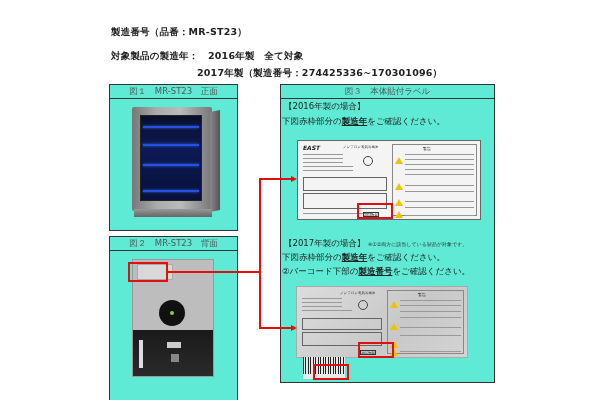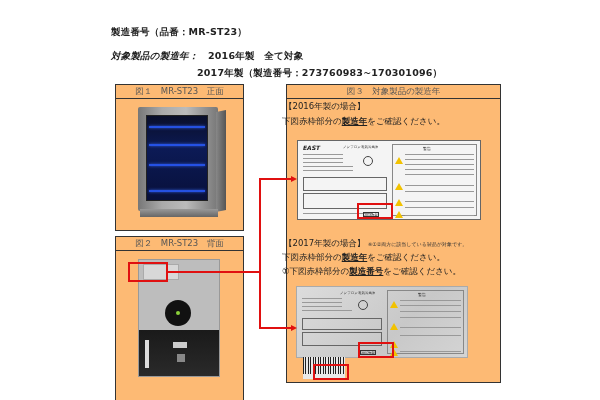--- a/index.html
+++ b/index.html
@@ -1,25 +1,25 @@
 <!DOCTYPE html>
 <html><head>
   <meta charset="utf-8">
   <style>
     * { box-sizing: border-box; margin: 0; padding: 0; }
     html, body { width: 600px; height: 400px; background: #ffffff; overflow: hidden; }
     body { position: relative; font-family: "DejaVu Sans", sans-serif; color: #222; }
 
     .hdr { position: absolute; font-size: 9.5px; font-weight: bold; color: #222; white-space: nowrap; letter-spacing: 0.2px; }
     #title { left: 111px; top: 26px; }
-    #target-label { left: 111px; top: 50px; font-style: italic; }
+    #target-label { left: 111px; top: 50px; }
     #y2016 { left: 208px; top: 50px; }
     #y2017 { left: 197px; top: 67px; }
 
-    .panel { position: absolute; border: 1.2px solid #333; background: #fdba74; margin-left: 6px; }
+    .panel { position: absolute; border: 1.2px solid #333; background: #5eead4; }
     .panel-head { height: 14px; border-bottom: 1.2px solid #333; font-size: 8.5px; color: #555; text-align: center; line-height: 13px; white-space: nowrap; }
 
     #fig1 { left: 109px; top: 84px; width: 129px; height: 147px; }
     #fig2 { left: 109px; top: 236px; width: 129px; height: 189px; }
     #fig3 { left: 280px; top: 84px; width: 215px; height: 299px; }
 
     
     .fridge { position: absolute; left: 22px; top: 22px; width: 80px; height: 104px;
       background: linear-gradient(90deg,#777 0%,#aaa 30%,#bbb 60%,#777 100%); border-radius: 2px; }
     .fridge .side { position: absolute; right: -8px; top: 4px; width: 10px; height: 100px; background: linear-gradient(90deg,#888,#555); transform: skewY(-12deg); }
@@ -62,21 +62,21 @@
     
     .rl { position: absolute; background: #e01010; }
     .arrow { position: absolute; width: 0; height: 0; border-top: 3px solid transparent; border-bottom: 3px solid transparent; border-left: 6px solid #e01010; }
   </style>
 </head>
 <body>
 
 <div class="hdr" id="title">製造番号（品番：MR-ST23）</div>
 <div class="hdr" id="target-label">対象製品の製造年：</div>
 <div class="hdr" id="y2016">2016年製　全て対象</div>
-<div class="hdr" id="y2017">2017年製（製造番号：273760983~170301096）</div>
+<div class="hdr" id="y2017">2017年製（製造番号：274425336~170301096）</div>
 
 <div class="panel" id="fig1">
   <div class="panel-head">図１　MR-ST23　正面</div>
   <div class="fridge">
     <div class="side"></div>
     <div class="glass">
       <div class="shelf" style="top:10px"></div>
       <div class="shelf" style="top:28px"></div>
       <div class="shelf" style="top:48px"></div>
       <div class="shelf" style="top:74px"></div>
@@ -93,21 +93,21 @@
     <div class="mech">
         <div class="c1"></div>
         <div class="c2"></div>
         <div class="c3"></div>
       </div>
   </div>
 </div>
 <div class="redbox" style="left:128px;top:262px;width:40px;height:20px;"></div>
 
 <div class="panel" id="fig3">
-  <div class="panel-head">図３　対象製品の製造年</div>
+  <div class="panel-head">図３　本体貼付ラベル</div>
 </div>
 
 <div class="f3-text" style="left:284px;top:101px;">【2016年製の場合】</div>
 <div class="f3-text" style="left:282px;top:116px;"><span>下図赤枠部分の</span><span class="u">製造年</span><span>をご確認ください。</span></div>
 
 <div class="lbl" style="left:297px;top:140px;width:184px;height:80px;">
   <div class="left">
     <div class="brand">EAST</div>
     <div class="kind">ノンフロン電気冷蔵庫</div>
     <div class="lines" style="top:10px;width:40px"></div>
@@ -136,21 +136,21 @@
     <div class="lines" style="top:46px;left:12px"></div>
     <div class="lines" style="top:56px;left:12px"></div>
     <div class="lines" style="top:62px;left:12px"></div>
     <div class="lines" style="top:70px;left:12px"></div>
   </div>
 </div>
 <div class="redbox" style="left:357px;top:203px;width:36px;height:16px;"></div>
 
 <div class="f3-text" style="left:284px;top:238px;"><span>【2017年製の場合】</span> <span class="note">※①②両方に該当している製品が対象です。</span></div>
 <div class="f3-text" style="left:282px;top:252px;"><span>下図赤枠部分の</span><span class="u">製造年</span><span>をご確認ください。</span></div>
-<div class="f3-text" style="left:282px;top:266px;"><span>①下図赤枠部分の</span><span class="u">製造番号</span><span>をご確認ください。</span></div>
+<div class="f3-text" style="left:282px;top:266px;"><span>②バーコード下部の</span><span class="u">製造番号</span><span>をご確認ください。</span></div>
 
 <div class="lbl photo" style="left:296px;top:286px;width:172px;height:72px;">
   <div class="left" style="width:84px">
     <div class="kind" style="left:40px">ノンフロン電気冷蔵庫</div>
     <div class="lines" style="top:8px;width:40px"></div>
     <div class="lines" style="top:12px;width:40px"></div>
     <div class="lines" style="top:16px;width:40px"></div>
     <div class="lines" style="top:20px;width:50px"></div>
     <div class="seal" style="left:58px;top:10px"></div>
     <div class="table" style="left:2px;top:28px;width:80px;height:12px"></div>

